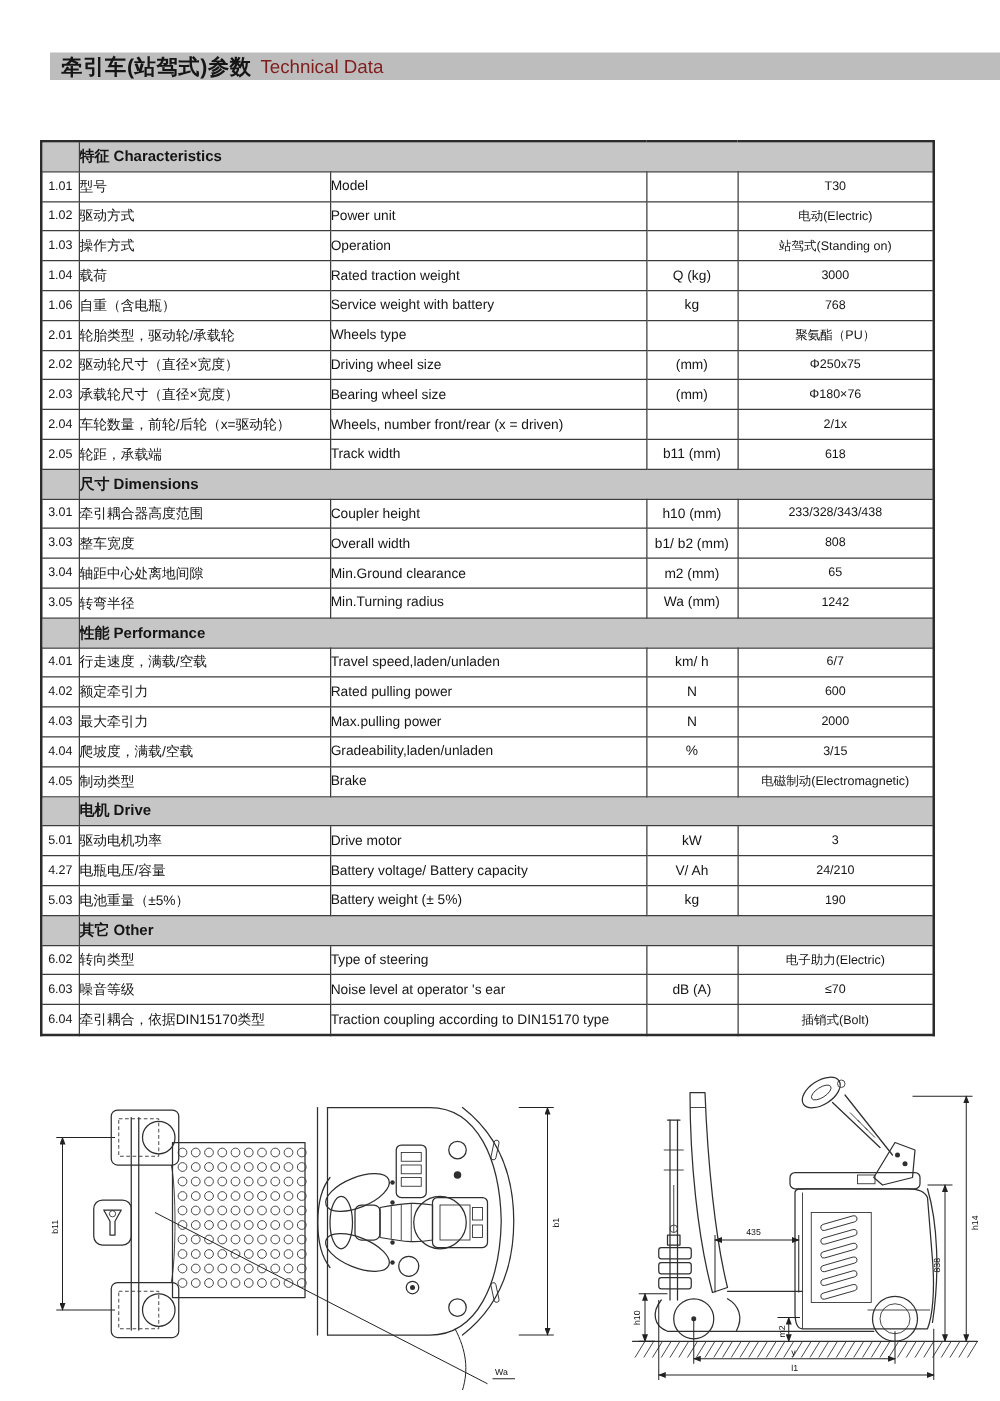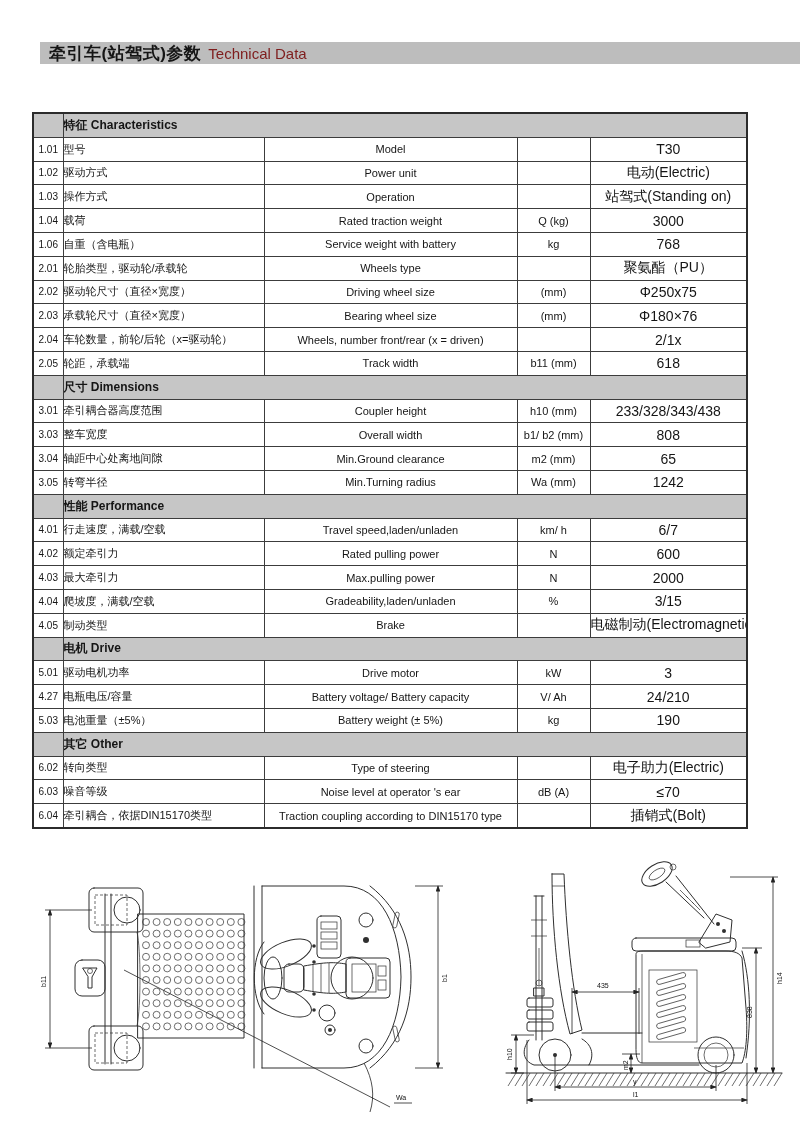--- a/index.html
+++ b/index.html
@@ -13,23 +13,23 @@
   .title-cn{font-size:17px;font-weight:bold;letter-spacing:.5px;}
   .title-en{font-size:15px;margin-left:7px;color:#7f1d1d;}
 
   
   table.spec{position:absolute;left:32px;top:80px;width:716px;border-collapse:collapse;
              table-layout:fixed;border:2px solid #2b2b2b;margin-top:32px;}
   table.spec td{border:1px solid #3c3c3c;height:22.8px;padding:0;vertical-align:middle;
                 overflow:hidden;white-space:nowrap;}
   td.c-num{font-size:10px;text-align:center;}
   td.c-cn{font-size:11px;padding-left:6px;}
-  td.c-en{font-size:11px;padding-left:10px;text-align:center;}
+  td.c-en{font-size:11px;padding-left:10px;}
   td.c-unit{font-size:11px;text-align:center;}
-  td.c-val{font-size:14px;text-align:center;}
+  td.c-val{font-size:10px;text-align:center;}
   tr.section-row td{background:#c6c6c6;}
   td.sec-label{font-size:12px;padding-left:6px;font-weight:bold;}
 
   
   svg{position:absolute;overflow:visible;}
   #top-view{left:34px;top:858px;}
   #side-view{left:494px;top:858px;}
   .ln{stroke:#2f2f2f;stroke-width:1;fill:none;stroke-linecap:round;stroke-linejoin:round;}
   .thin{stroke:#2f2f2f;stroke-width:.7;fill:none;}
   .dim{stroke:#222;stroke-width:.8;fill:none;}

